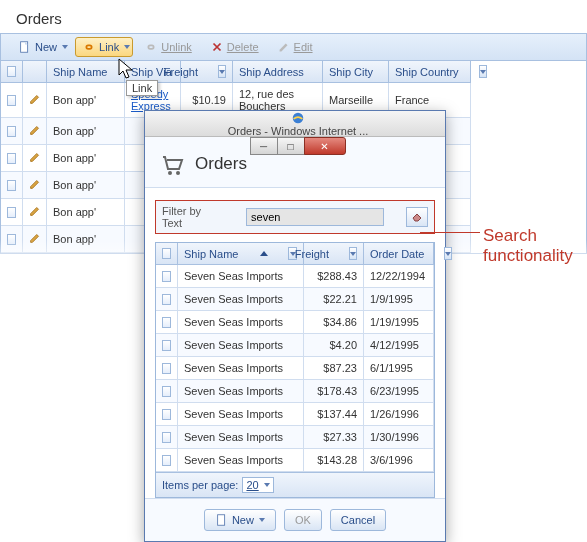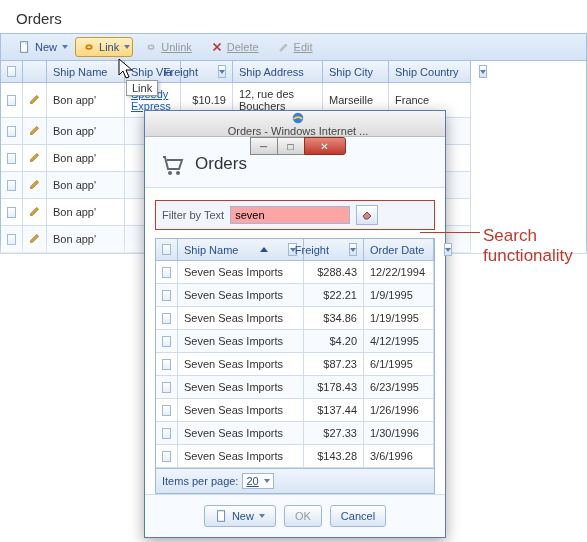--- a/index.html
+++ b/index.html
@@ -152,29 +152,29 @@
     display: flex; align-items: center; gap: 10px;
     border-bottom: 1px solid #d0ddef;
     background: #f7faff;
   }
   .cart-icon { width: 26px; height: 26px; }
   .pop-title { font-size: 17px; color: #333; }
   .search-row {
     margin: 12px 10px 8px;
     border: 1px solid #c0392b;
     padding: 4px 6px;
-    display: flex; align-items: center; gap: 6px;
+    display: flex; align-items: center; gap: 22px;
     background: #f2f6fc;
     position: relative;
   }
   .search-label { color: #555; }
   .search-input {
     border: 1px solid #9db8db;
-    background: #fca5a5; padding: 2px 4px;
-    width: 120px; font: inherit;
+    background: #e5e5e5; padding: 2px 4px;
+    width: 138px; font: inherit;
   }
   .search-btn {
     width: 22px; height: 20px;
     border: 1px solid #9db8db;
     background: linear-gradient(#fff,#d9e5f5);
     display: flex; align-items: center; justify-content: center;
   }
 
   .pop-grid { margin: 0 10px; border: 1px solid #9db8db; }
   .pop-grid .grid-head .cell { font-size: 11px; }

